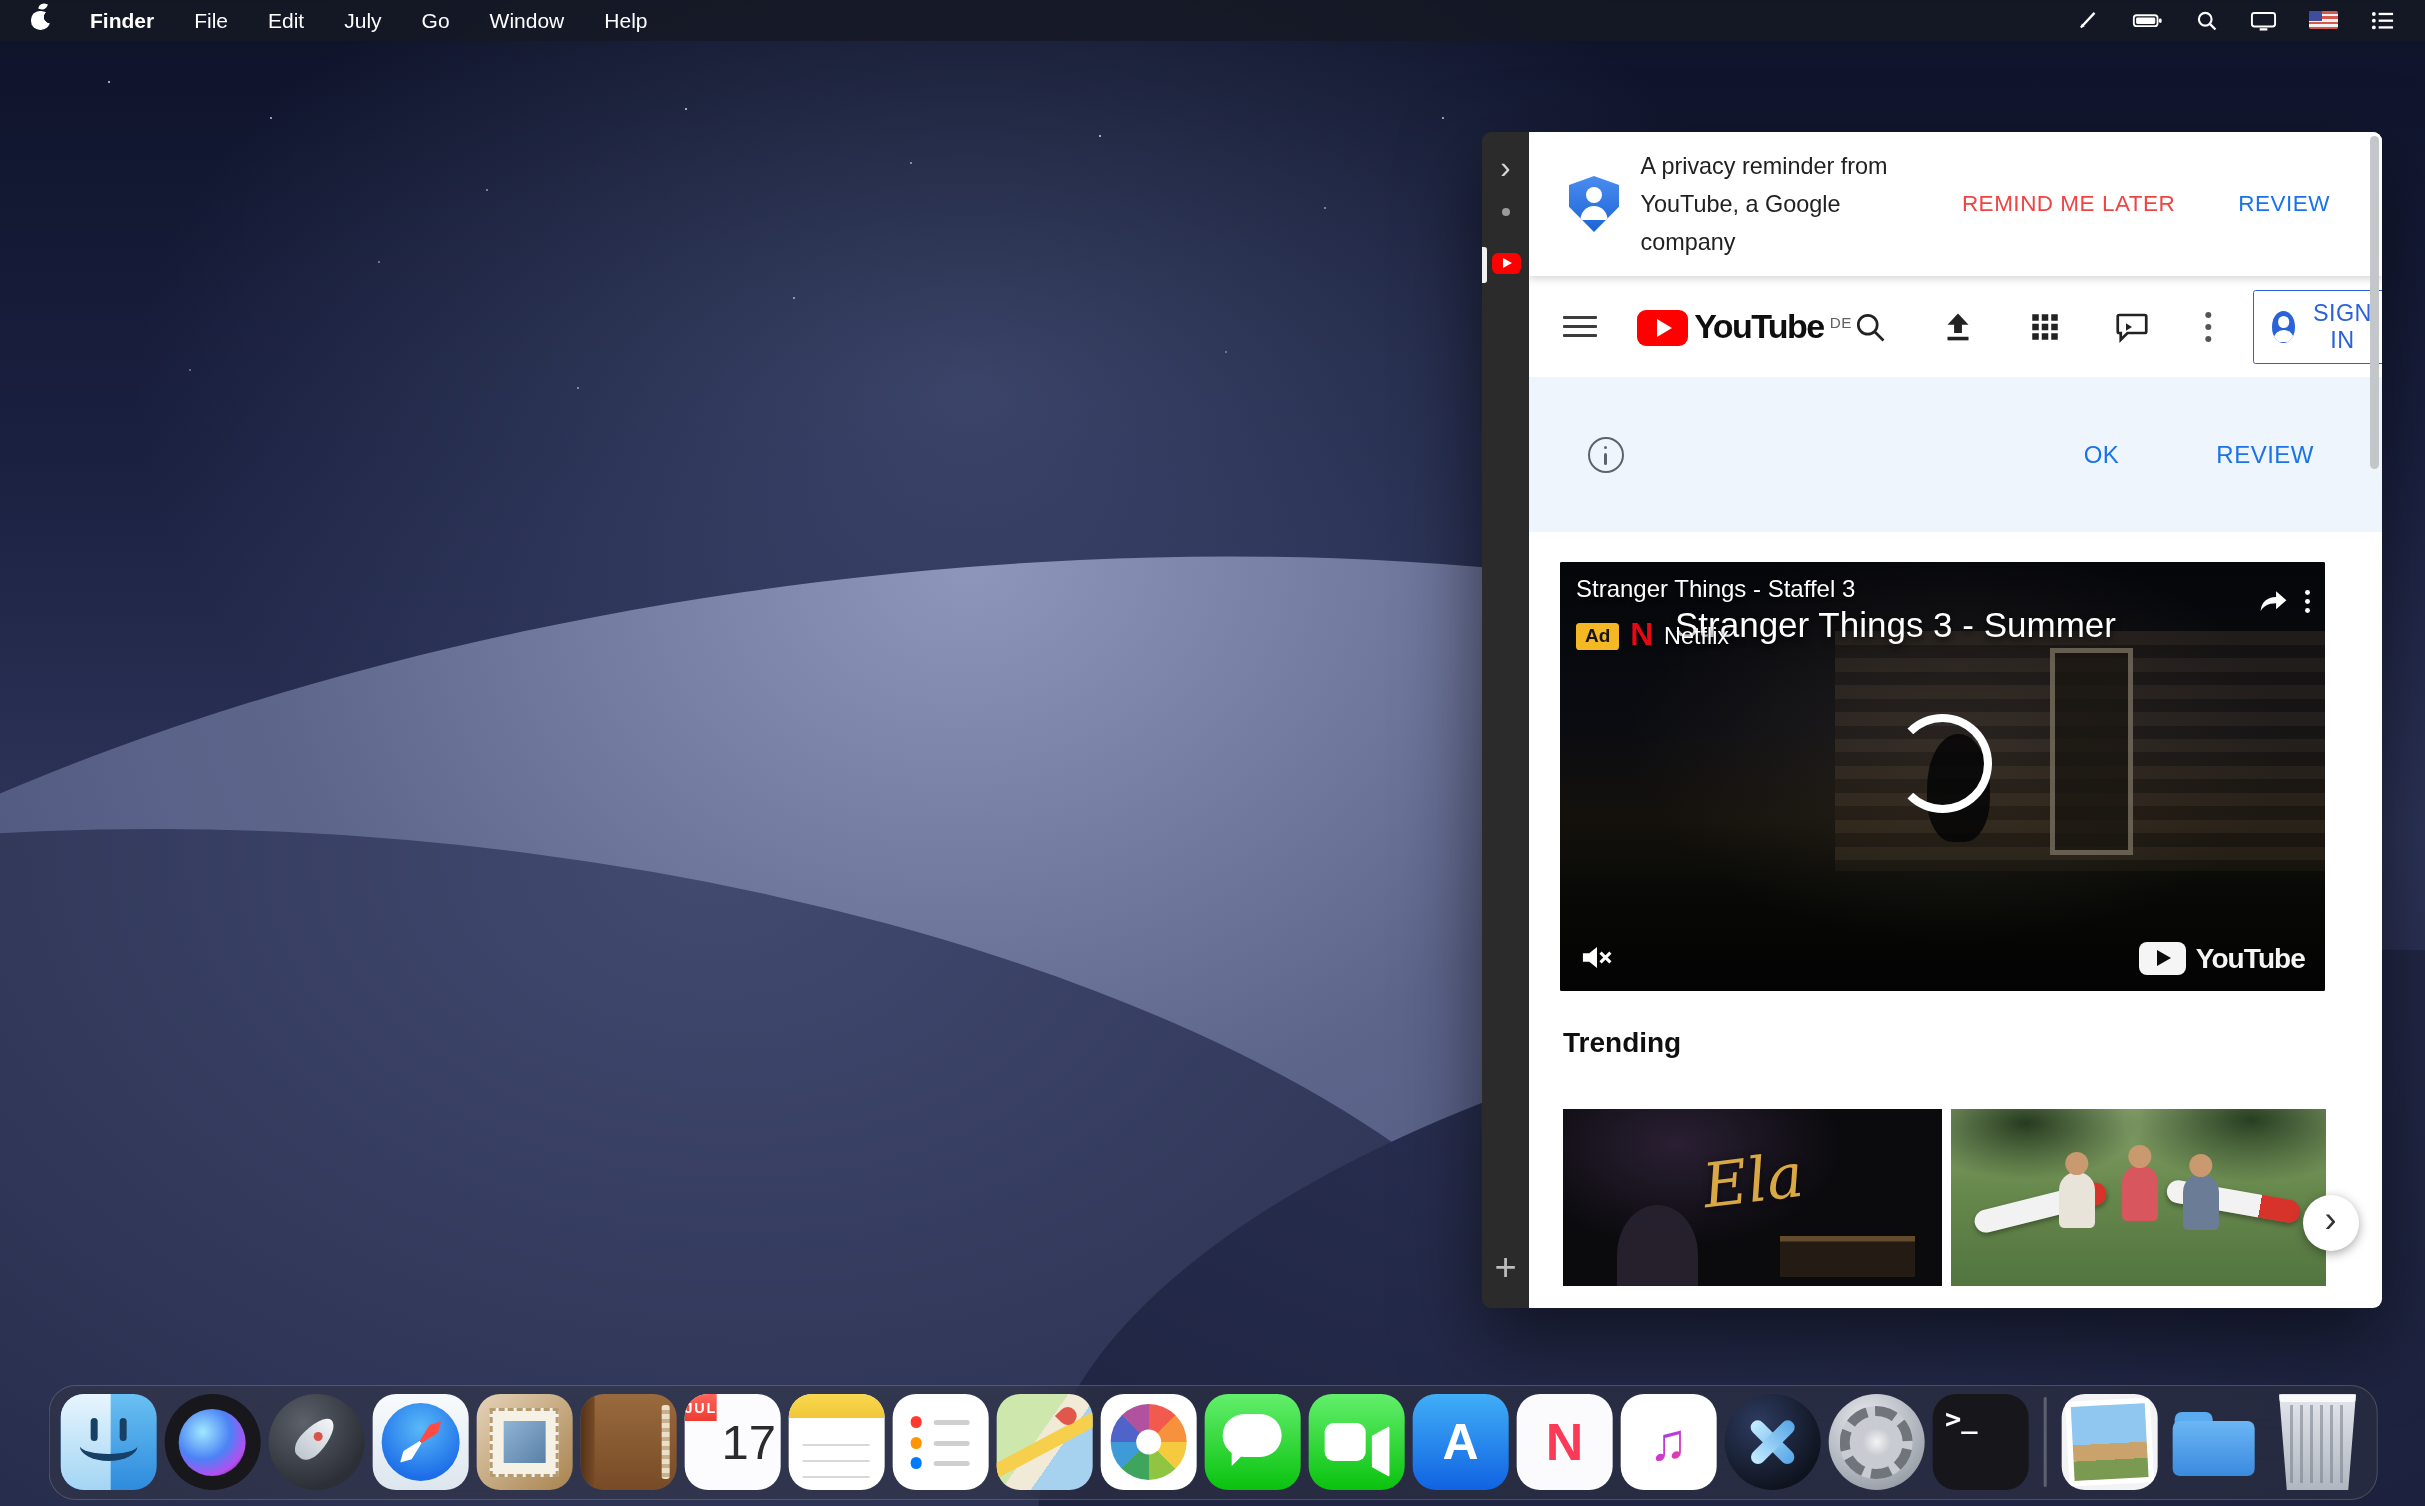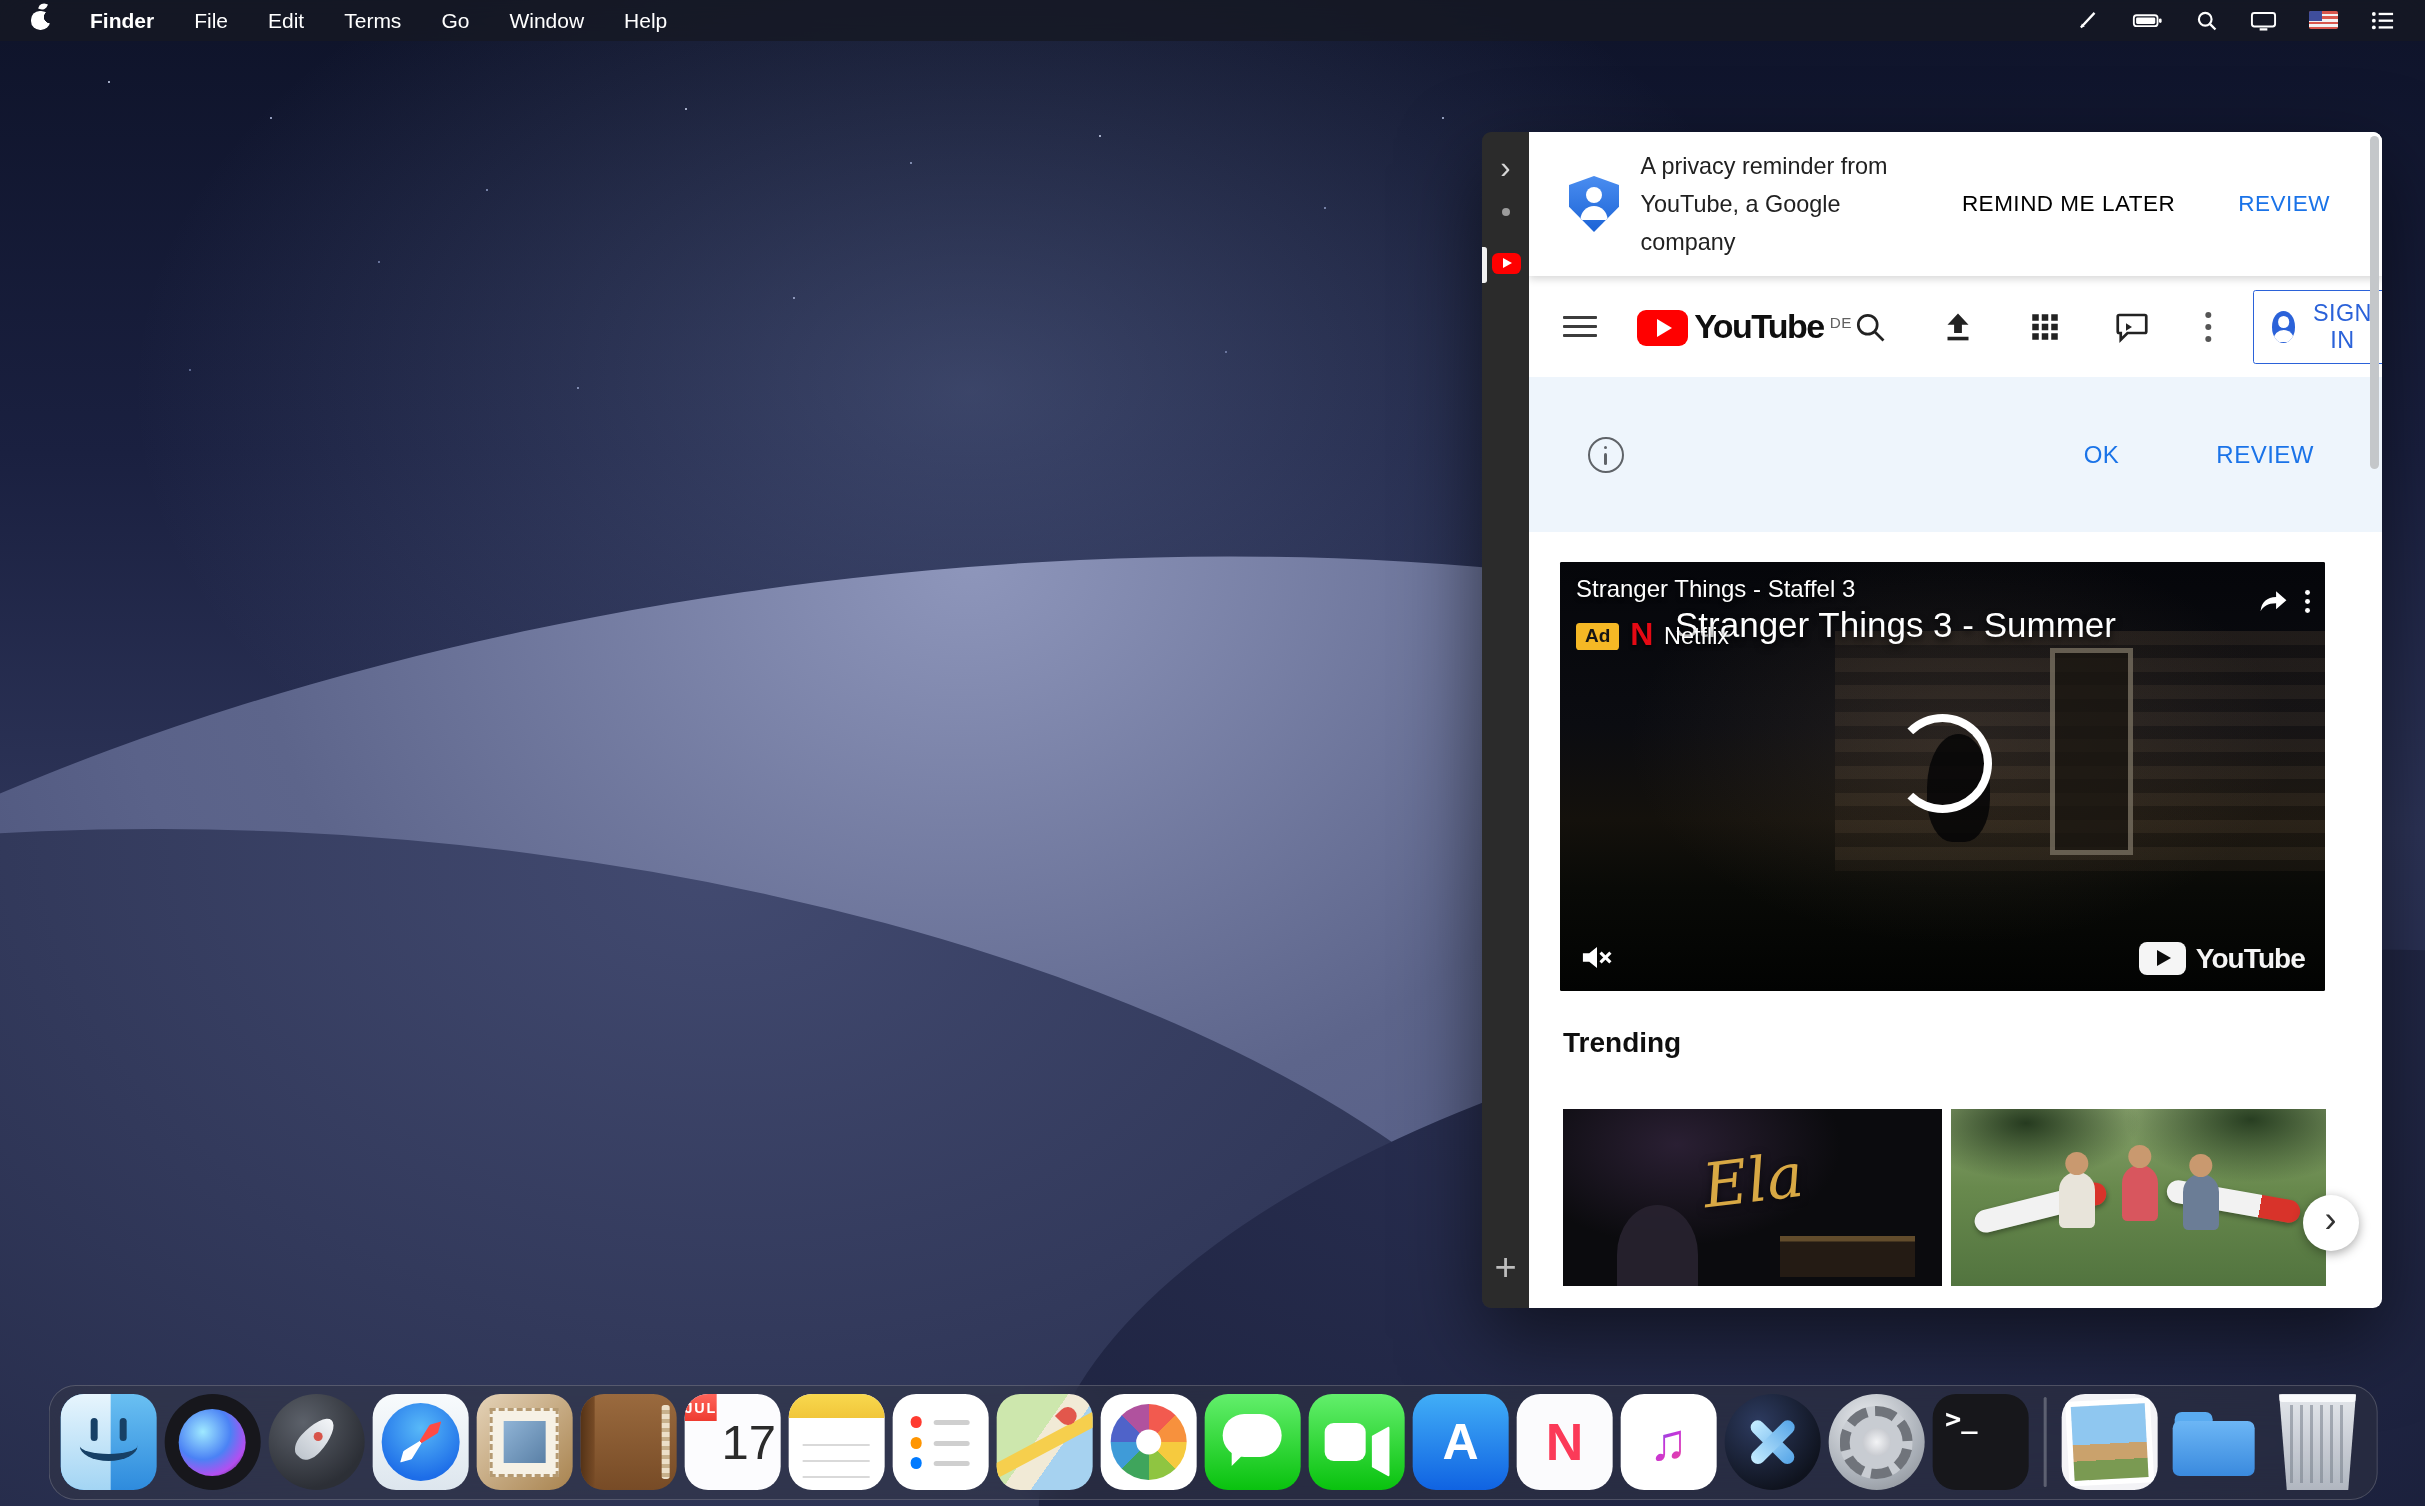--- a/index.html
+++ b/index.html
@@ -66,21 +66,21 @@
     background:linear-gradient(180deg,#4a8df0,#1b63d6);
     clip-path:polygon(50% 0,100% 16%,100% 55%,50% 100%,0 55%,0 16%)}
   .shield::before{content:"";position:absolute;left:50%;top:10.8px;width:16px;height:16px;border-radius:50%;
     background:#fff;transform:translateX(-50%)}
   .shield::after{content:"";position:absolute;left:50%;top:30px;width:27px;height:14.4px;
     border-radius:13.5px 13.5px 0 0;background:#fff;transform:translateX(-50%)}
   .banner-text{width:297px;font-size:23.4px;line-height:38px;color:#212121}
   .banner-actions{margin-left:auto;display:flex;align-items:center;gap:63px;white-space:nowrap}
   .btn-text{border:none;background:none;font-family:inherit;font-size:22.5px;font-weight:500;
     letter-spacing:0.5px;cursor:pointer}
-  .btn-gray{color:#000000}
+  .btn-gray{color:#ef4444}
   .btn-blue{color:#1a73e8}
 
   
   .ythead{height:101px;flex:none;display:flex;align-items:center;padding:0 34px;background:#fff;z-index:2}
   .hamburger{width:34px;height:25px;position:relative;flex:none}
   .hamburger::before{content:"";position:absolute;left:0;top:1.8px;width:34px;height:3.6px;background:#3c3c3c;
     box-shadow:0 9px 0 #3c3c3c,0 18px 0 #3c3c3c;border-radius:0.9px}
   .logo{display:flex;align-items:flex-start;margin-left:40px}
   .logo-badge{width:51px;height:36px;background:#f00;border-radius:9px;position:relative;margin-top:3.6px}
   .logo-badge::after{content:"";position:absolute;left:20px;top:9px;border-left:15.3px solid #fff;
@@ -314,21 +314,21 @@
     <div class="dune dune2"></div>
     <div class="dune dune3"></div>
   </div>
 
   <div id="menubar">
     <div class="mb-left">
       <div class="apple"></div>
       <span class="mb-app">Finder</span>
       <span class="mb-item">File</span>
       <span class="mb-item">Edit</span>
-      <span class="mb-item">Terms</span>
+      <span class="mb-item">July</span>
       <span class="mb-item">Go</span>
       <span class="mb-item">Window</span>
       <span class="mb-item">Help</span>
     </div>
     <div class="mb-status">
       <svg width="23.4" height="23.4" viewBox="0 0 24 24">
           <line x1="5" y1="19" x2="19" y2="4" stroke="#fff" stroke-width="2.4"></line>
           <path d="M5 19 l4 -1 -3 -3 z" fill="#fff"></path>
         </svg>
       <svg width="31" height="23.4" viewBox="0 0 34 24">

